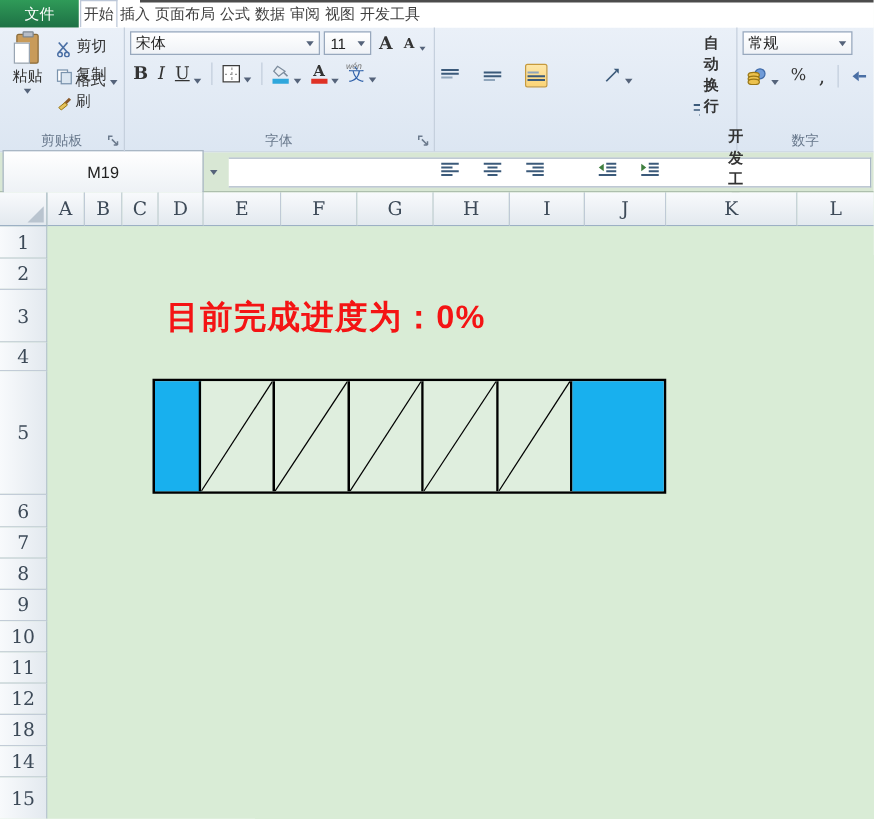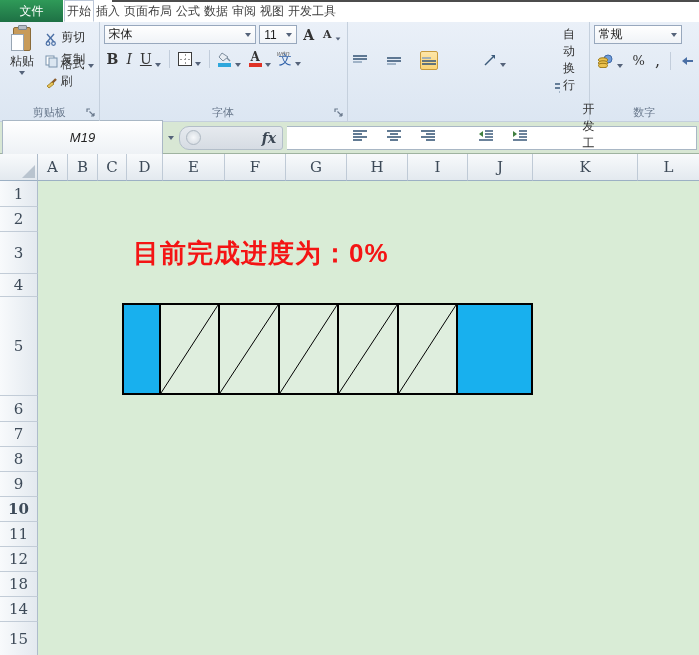--- a/index.html
+++ b/index.html
@@ -55,36 +55,36 @@
   .bordericon { position:relative; width:14px; height:14px; border:1px solid #3c3c3c; background:#fff; }
   .bordericon:before { content:""; position:absolute; left:50%; top:1px; bottom:1px; width:1px;
                        background:repeating-linear-gradient(#999 0 2px, transparent 2px 4px); }
   .bordericon:after { content:""; position:absolute; top:50%; left:1px; right:1px; height:1px;
                       background:repeating-linear-gradient(90deg,#999 0 2px, transparent 2px 4px); }
   .phonetic { position:relative; color:#2d5fa8; font-size:13px; line-height:13px; }
   .phonetic .hint { position:absolute; top:-6px; left:-2px; font-size:7px; color:#777; font-style:italic; }
 
   
   .g-align { width:242px; }
-  .ar { display:flex; align-items:center; gap:18px; }
+  .ar { display:flex; align-items:center; gap:18px;font-weight:bold; }
   .ar + .ar { margin-top:5px; }
   .aicon { width:22px; height:19px; display:flex; align-items:center; justify-content:center; border-radius:2px; cursor:pointer; }
   .aicon.sel { background:linear-gradient(#fde6a8,#fbd476); border:1px solid #c79a3c; }
   .wrapbtn,.mergebtn { font-size:12px; color:#333; }
 
   
   .g-num { flex:1; border-right:none; }
   .nr1 .combo { width:88px; margin-top:0;gap:44px; }
   .nr2 { display:flex; align-items:center; gap:4px; margin-top:6px; }
   .numtxt { font-size:13px; font-family:"DejaVu Serif",serif; color:#333; }
 
   
   .fbar-row { height:32px; background:#d8e7d4; border-bottom:1px solid #9fb3a0; display:flex; align-items:center; padding:0 2px; gap:0; }
   .namebox { width:161px; height:36px; background:linear-gradient(#ffffff,#edf1f5); border:1px solid #a9b7c5;
-             display:flex; align-items:center; justify-content:center; font-size:13px; color:#222;font-style:italic; }
+             display:flex; align-items:center; justify-content:center; font-size:13px; color:#222; }
   .nb-drop { width:16px; height:24px; display:flex; align-items:center; justify-content:center; cursor:pointer; }
   .fx-zone { width:104px; height:24px; background:linear-gradient(#e6eaef,#d6dce3); border:1px solid #b3bec9;
              border-radius:10px 3px 3px 10px; display:flex; align-items:center; padding:0 6px; gap:6px; }
   .pillcircle { width:15px; height:15px; border-radius:50%; background:radial-gradient(#f6f8fa,#cfd6dd); border:1px solid #aeb8c2; }
   .fx { margin-left:auto; font-family:"DejaVu Serif",serif; font-style:italic; font-weight:bold; font-size:14px; color:#3c4754; }
   .finput { flex:1; height:24px; background:#fff; border:1px solid #a9b7c5; border-left:none; margin-left:4px; }
 
   
   .sheet { position:relative; height:501px; background:#d9ecd6; }
   .colrow { display:flex; height:27px; }
@@ -384,24 +384,20 @@
         <span>数字</span>
       </div>
     </div>
   </div>
 
   <div class="fbar-row">
     <div class="namebox">M19</div>
     <div class="nb-drop">
       <span class="caret"></span>
     </div>
-    <div class="fx-zone">
-      <span class="pillcircle"></span>
-      <span class="fx">fx</span>
-    </div>
     <div class="finput"></div>
   </div>
 
   <div class="sheet">
     <div class="colrow">
       <div class="corner"></div>
       <div class="colh" style="width:30px;">A</div>
       <div class="colh" style="width:30px;">B</div>
       <div class="colh" style="width:29px;">C</div>
       <div class="colh" style="width:36px;">D</div>
@@ -418,21 +414,21 @@
       <div class="rowheads">
         <div class="rowh" style="height:26px;">1</div>
         <div class="rowh" style="height:25px;">2</div>
         <div class="rowh" style="height:42px;">3</div>
         <div class="rowh" style="height:23px;">4</div>
         <div class="rowh" style="height:99px;">5</div>
         <div class="rowh" style="height:26px;">6</div>
         <div class="rowh" style="height:25px;">7</div>
         <div class="rowh" style="height:25px;">8</div>
         <div class="rowh" style="height:25px;">9</div>
-        <div class="rowh" style="height:25px;font-weight:bold;">10</div>
+        <div class="rowh" style="height:25px;">10</div>
         <div class="rowh" style="height:25px;">11</div>
         <div class="rowh" style="height:25px;">12</div>
         <div class="rowh" style="height:25px;">18</div>
         <div class="rowh" style="height:25px;">14</div>
         <div class="rowh" style="flex:1;border-bottom:none;">15</div>
       </div>
       <div class="canvas"></div>
     </div>
 
     <div class="message">目前完成进度为：0%</div>

